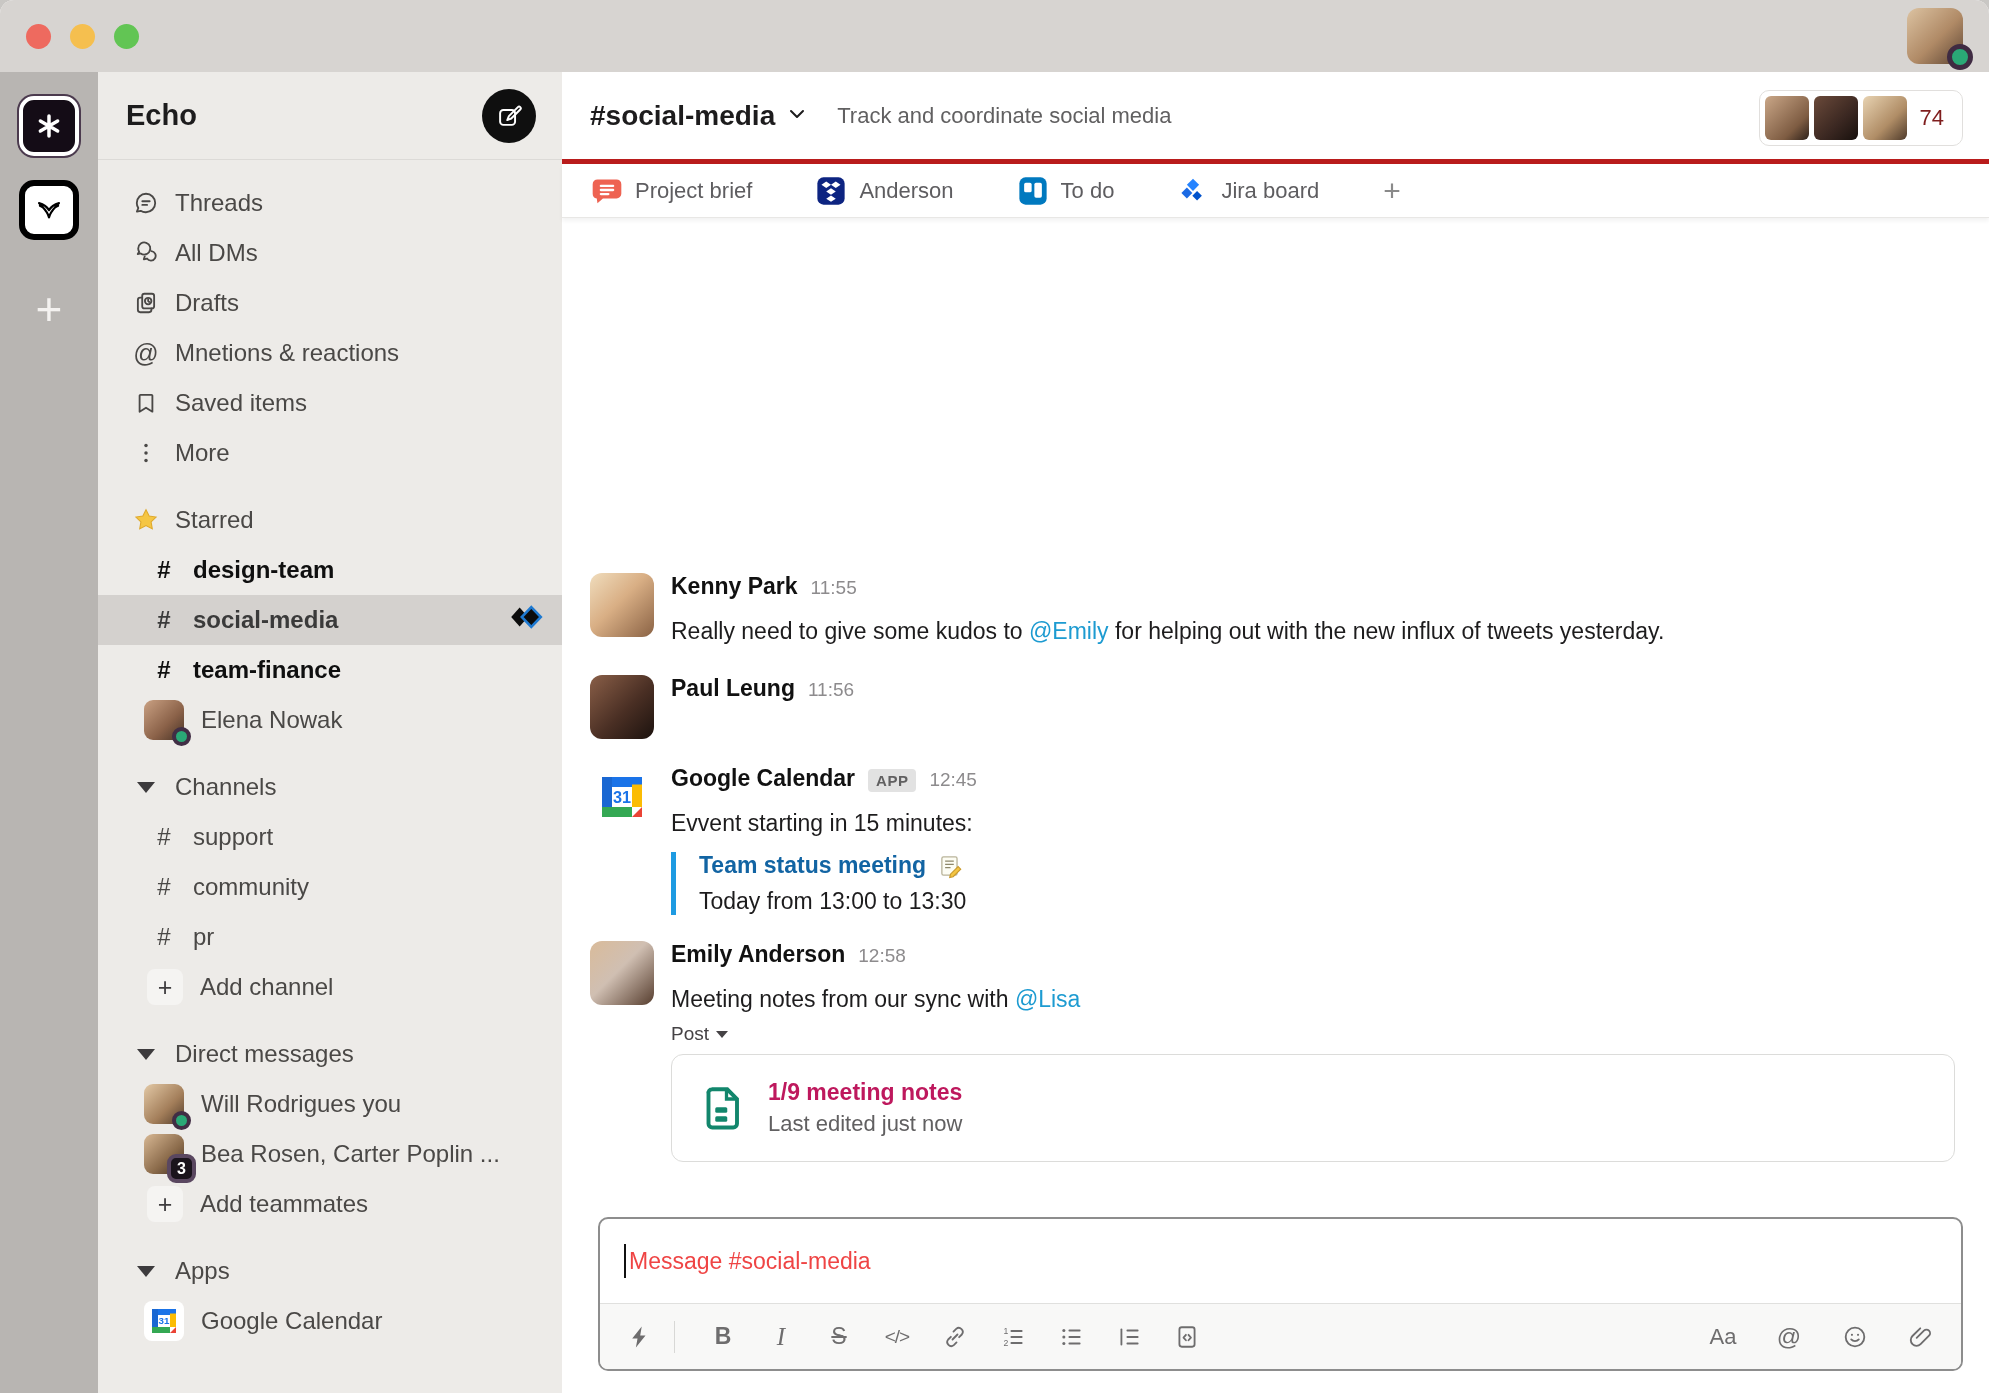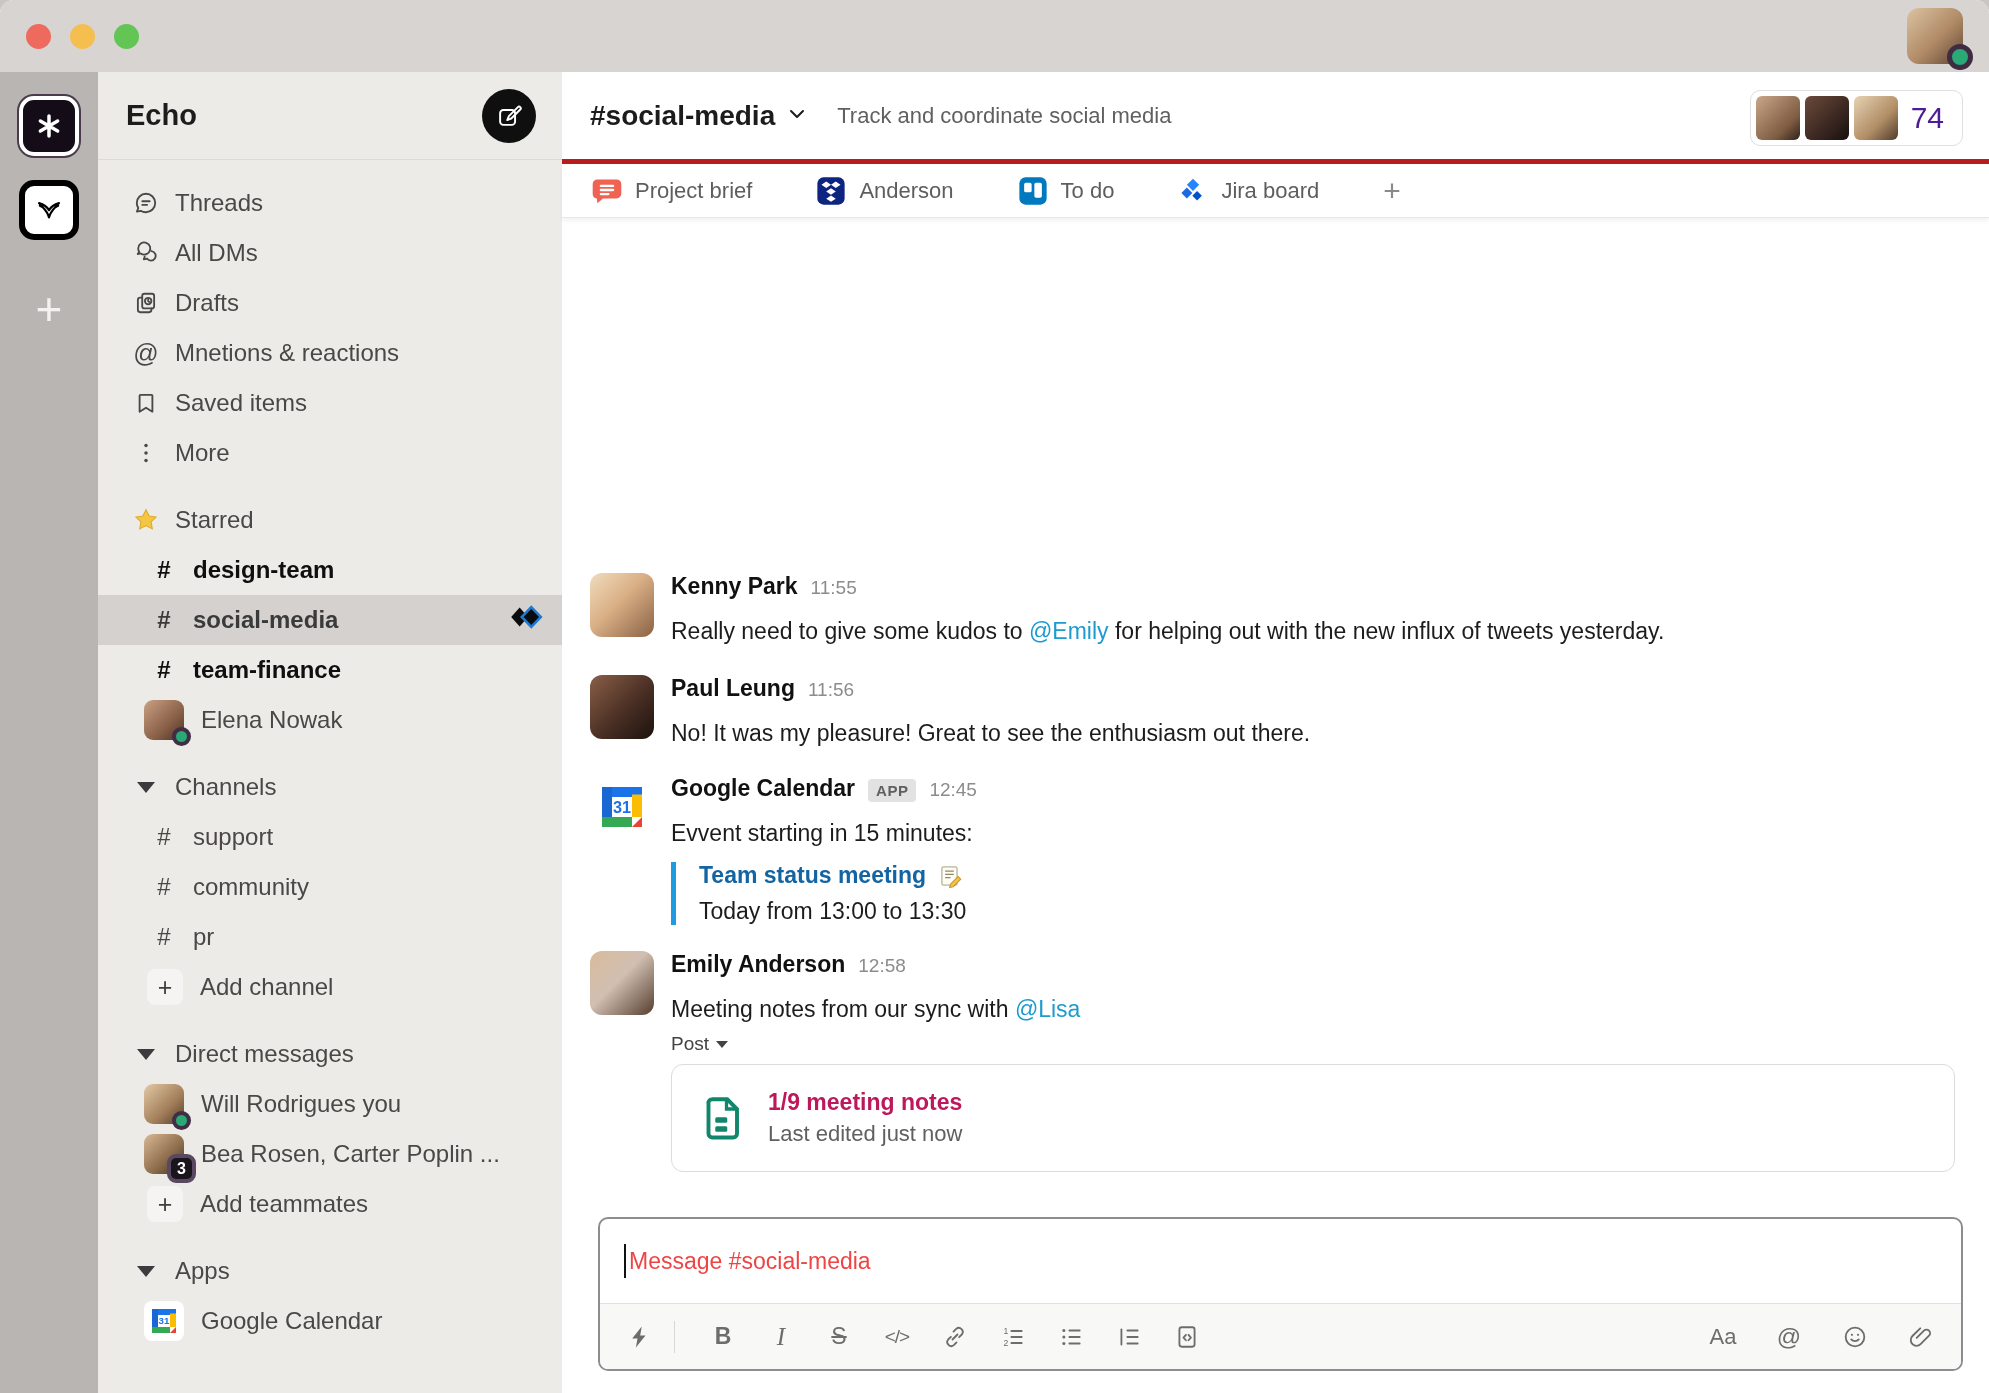--- a/index.html
+++ b/index.html
@@ -60,21 +60,21 @@
   .ch-head { height:92px; display:flex; align-items:center; padding:0 28px; border-bottom:5px solid #b91c1c; position:relative; }
   .ch-name { font-size:28px; font-weight:800; color:#1d1c1d; }
   .ch-chev { margin-left:10px; color:#1d1c1d; }
   .ch-topic { margin-left:28px; font-size:22px; color:#616061; }
   .member-pill { position:absolute; right:26px; top:18px; height:56px; display:flex; align-items:center; gap:5px;
     padding:5px 18px 5px 5px; border:1px solid #e1dfdd; border-radius:10px; background:#fff; cursor:pointer; }
   .pill-av { width:44px; height:44px; border-radius:6px; }
   .pav1 { background:linear-gradient(135deg,#caa788 0%,#7e5c42 70%,#2e211a 100%); }
   .pav2 { background:linear-gradient(135deg,#6b4a3a 0%,#3a2721 60%,#17100d 100%); }
   .pav3 { background:linear-gradient(135deg,#e8d3b2 0%,#b08d66 60%,#4f3b2b 100%); }
-  .pill-count { margin-left:8px; font-size:30px; color:#4c1d95; }
+  .pill-count { margin-left:8px; font-size:22px; color:#7f1d1d; }
 
   .tabsbar { height:54px; display:flex; align-items:center; gap:64px; padding:0 30px; border-bottom:1px solid #e8e7e5;
     box-shadow:0 3px 4px rgba(0,0,0,0.05); position:relative; z-index:2; }
   .tab { display:flex; align-items:center; gap:13px; font-size:22px; color:#5e5d60; cursor:pointer; }
   .tab-add { font-size:30px; font-weight:300; color:#8a8a8a; }
 
   .messages { flex:1; padding-top:345px; overflow:hidden; }
   .msg { display:flex; gap:17px; padding:10px 28px; }
   .m-av { width:64px; height:64px; border-radius:12px; flex:none; }
   .av-kenny { background:linear-gradient(135deg,#f0ddbd 0%,#d9af85 45%,#8a6244 100%); }
@@ -477,21 +477,20 @@
           </div>
         </div>
 
         <div class="msg" style="margin-top:8px">
           <div class="m-av av-paul"></div>
           <div class="m-body">
             <div class="m-head">
               <span class="m-name">Paul Leung</span>
               <span class="m-time">11:56</span>
             </div>
-            <div class="m-text">No! It was my pleasure! Great to see the enthusiasm out there.</div>
           </div>
         </div>
 
         <div class="msg" style="margin-top:6px">
           <div class="m-av app-tile">
             <svg width="60" height="60" viewBox="0 0 48 48">
                 <use href="#sym-gcal"></use>
               </svg>
           </div>
           <div class="m-body">

